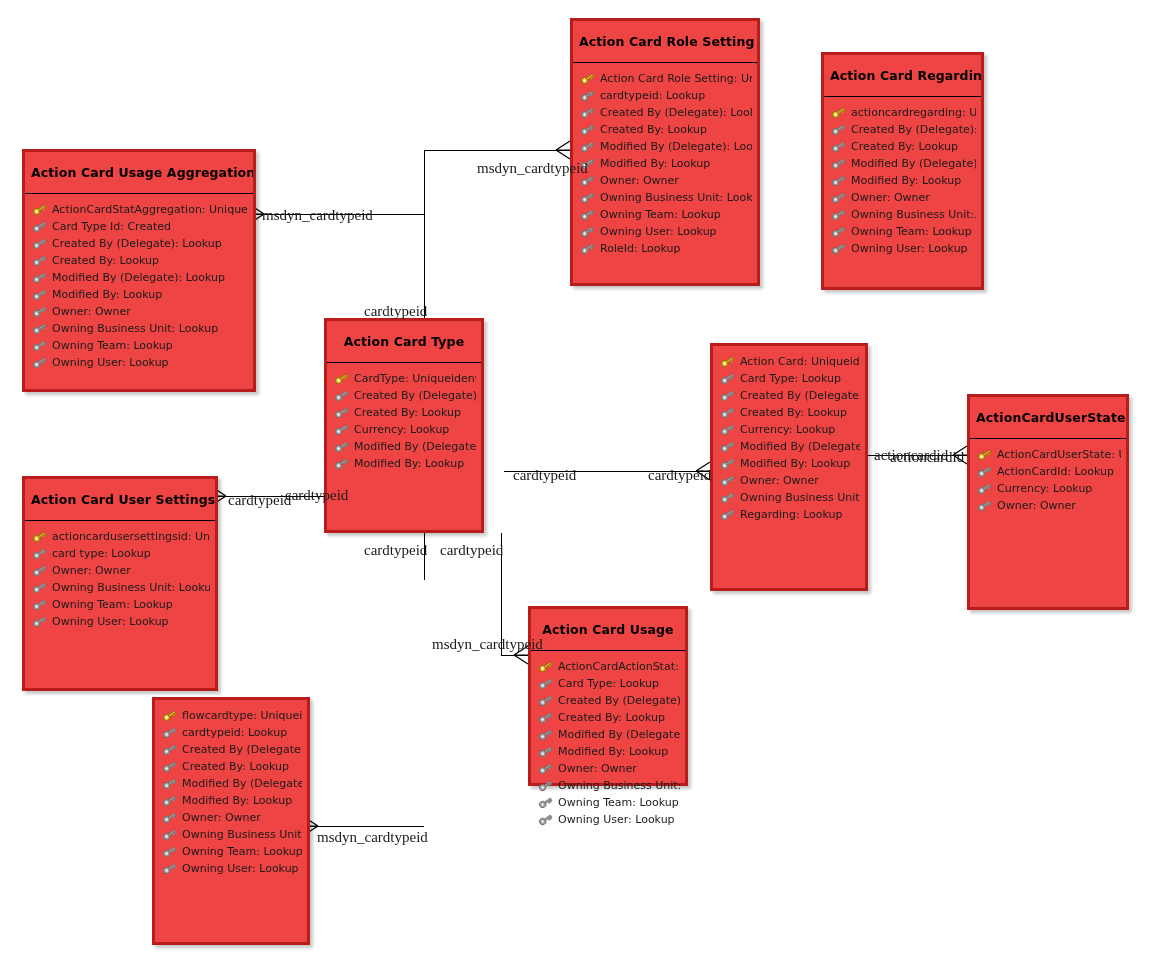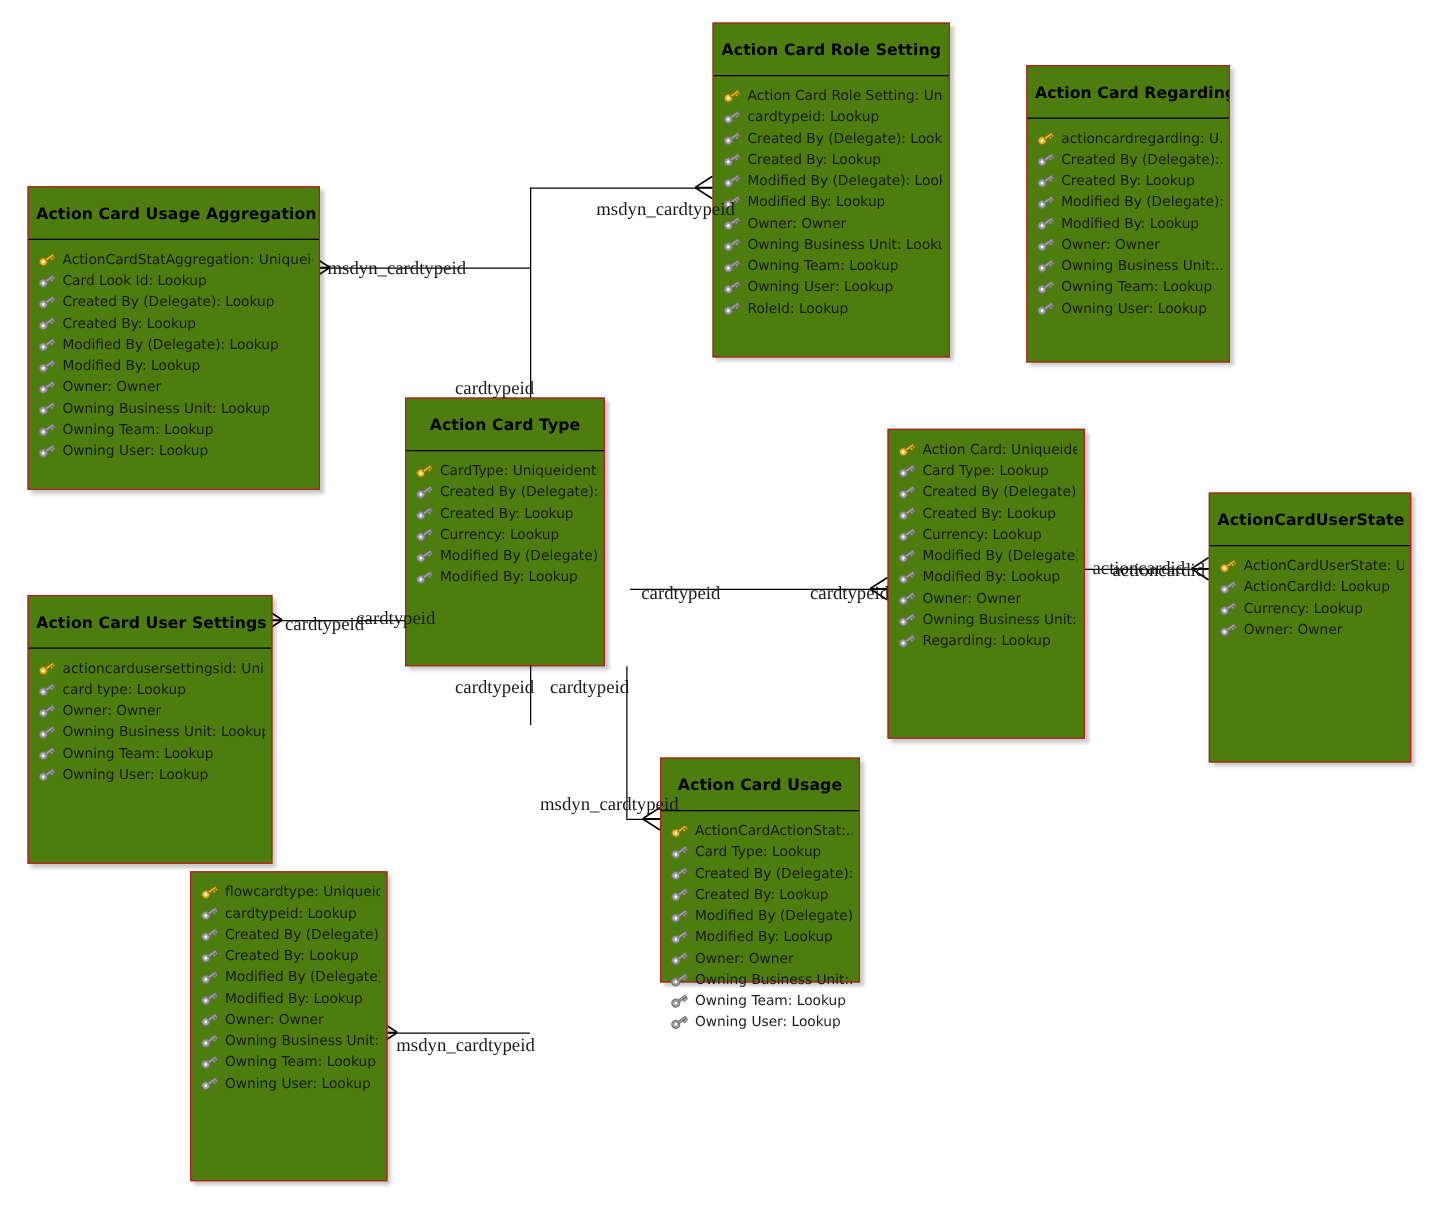--- a/index.html
+++ b/index.html
@@ -12,22 +12,22 @@
     position: relative;
     width: 1154px;
     height: 970px;
     background: #ffffff;
     font-family: "DejaVu Sans", "Liberation Sans", sans-serif;
     overflow: hidden;
   }
   
   .entity {
     position: absolute;
-    background: #4d7c0f;
-    border: 1px solid #b91c1c;
+    background: #ef4444;
+    border: 3px solid #b91c1c;
     box-shadow: 3px 3px 3px rgba(0,0,0,0.22);
     box-sizing: border-box;
     z-index: 5;
   }
   .entity-title {
     text-align: center;
     font-weight: bold;
     font-size: 12.5px;
     color: #000000;
     padding: 13px 6px 13px 6px;
@@ -402,21 +402,21 @@
           <li class="attr">
             <span class="key-icon"><svg width="15" height="13" viewBox="0 0 15 13">
                 <g transform="rotate(-35 7.5 6.5)">
                   <circle cx="4" cy="6.5" r="3.2" fill="#A0A0A0" stroke="#6e6e6e" stroke-width="0.9"></circle>
                   <circle cx="4" cy="6.5" r="1.15" fill="#ffffff"></circle>
                   <rect x="6.6" y="5.5" width="7.4" height="2" fill="#A0A0A0" stroke="#6e6e6e" stroke-width="0.7"></rect>
                   <rect x="10.1" y="7.3" width="1.5" height="2.2" fill="#A0A0A0" stroke="#6e6e6e" stroke-width="0.6"></rect>
                   <rect x="12.4" y="7.3" width="1.4" height="1.7" fill="#A0A0A0" stroke="#6e6e6e" stroke-width="0.6"></rect>
                 </g>
               </svg></span>
-            <span class="attr-text">Card Look Id: Lookup</span>
+            <span class="attr-text">Card Type Id: Created</span>
           </li>
           <li class="attr">
             <span class="key-icon"><svg width="15" height="13" viewBox="0 0 15 13">
                 <g transform="rotate(-35 7.5 6.5)">
                   <circle cx="4" cy="6.5" r="3.2" fill="#A0A0A0" stroke="#6e6e6e" stroke-width="0.9"></circle>
                   <circle cx="4" cy="6.5" r="1.15" fill="#ffffff"></circle>
                   <rect x="6.6" y="5.5" width="7.4" height="2" fill="#A0A0A0" stroke="#6e6e6e" stroke-width="0.7"></rect>
                   <rect x="10.1" y="7.3" width="1.5" height="2.2" fill="#A0A0A0" stroke="#6e6e6e" stroke-width="0.6"></rect>
                   <rect x="12.4" y="7.3" width="1.4" height="1.7" fill="#A0A0A0" stroke="#6e6e6e" stroke-width="0.6"></rect>
                 </g>

